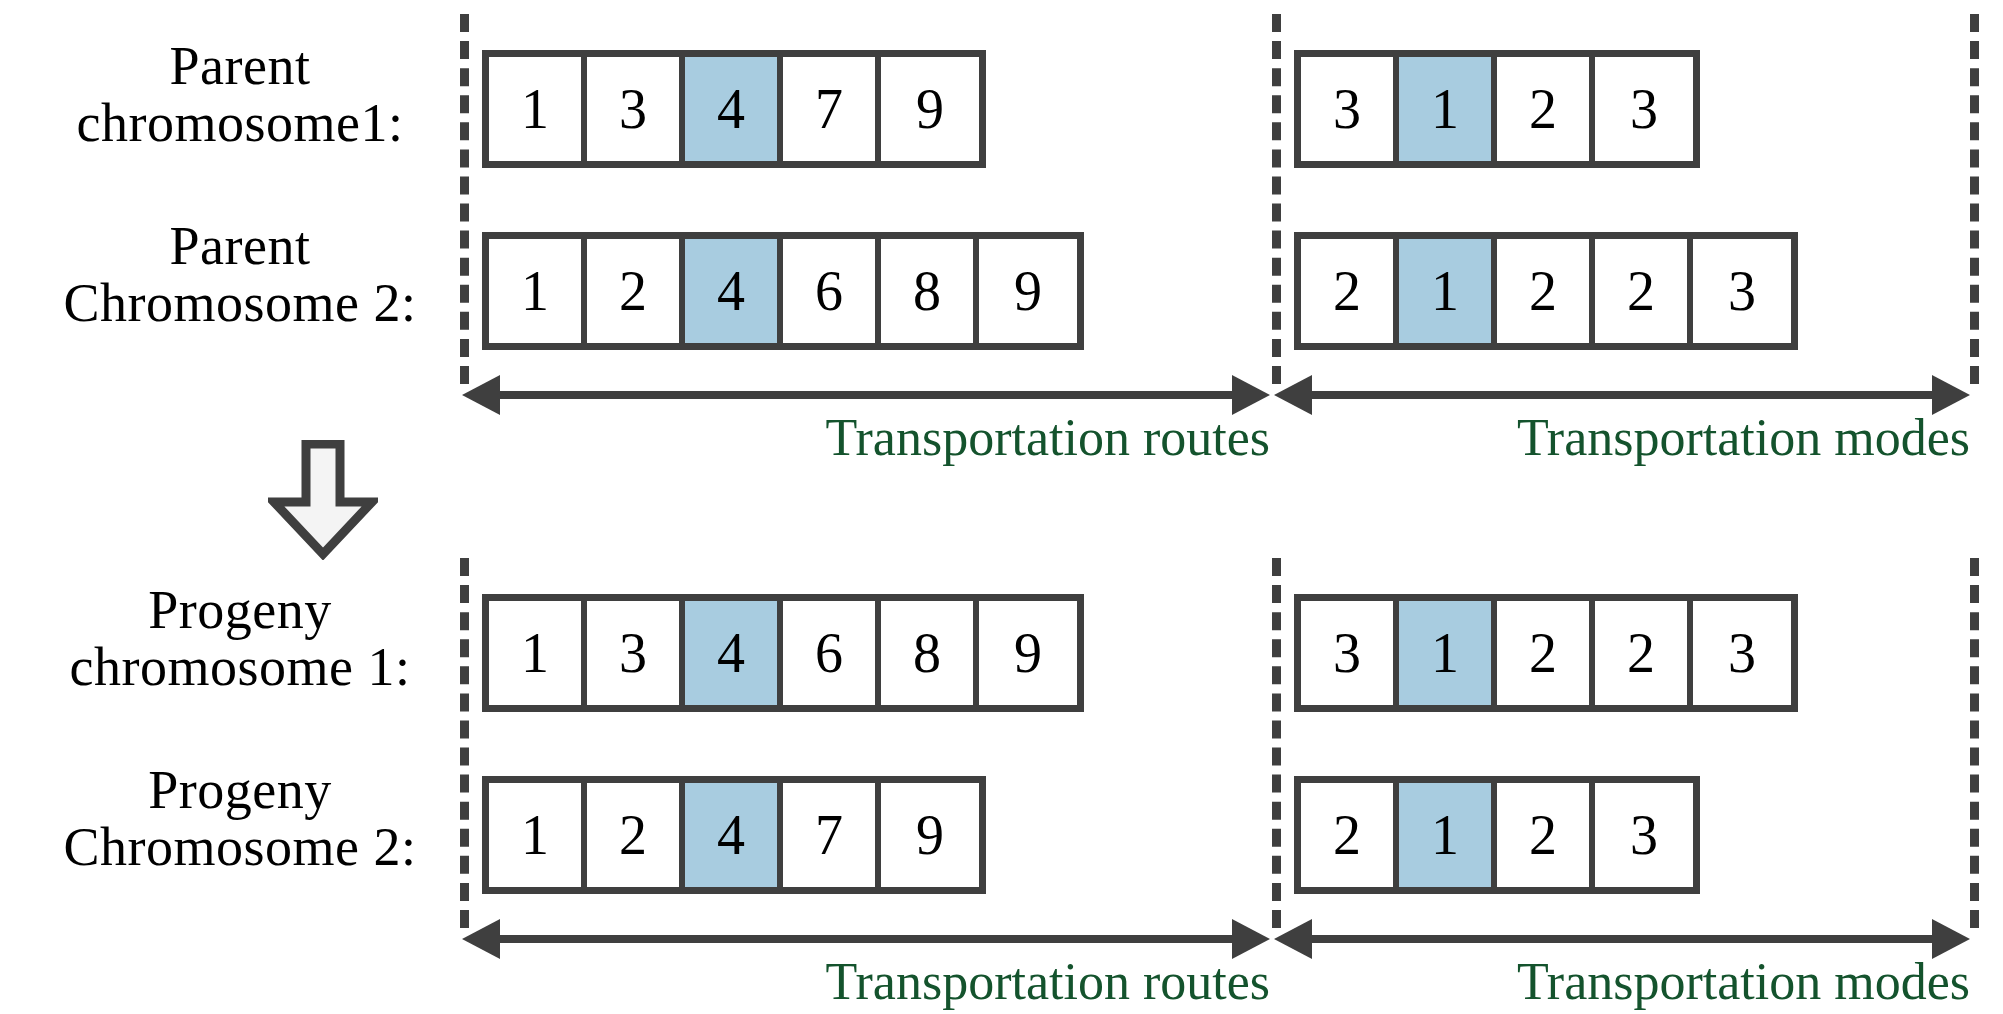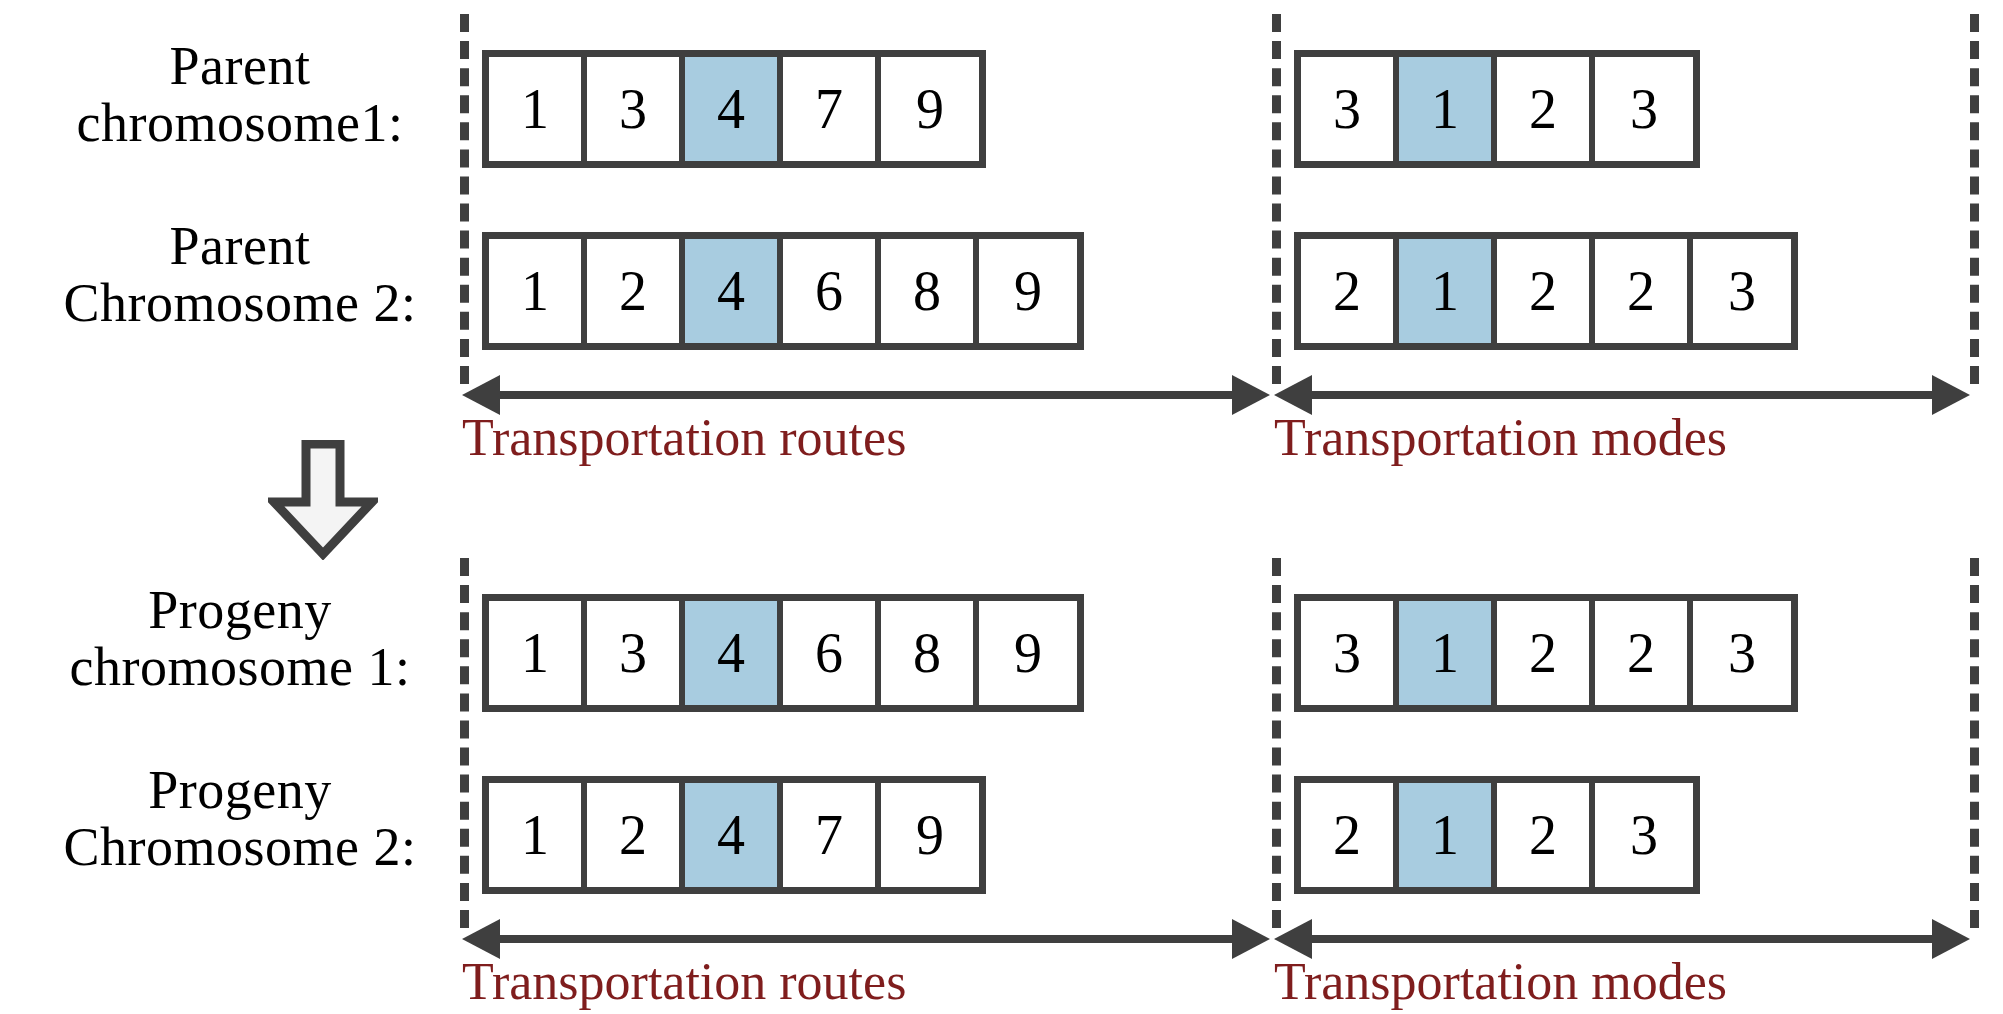--- a/index.html
+++ b/index.html
@@ -64,23 +64,23 @@
     position:absolute;top:50%;
     width:0;height:0;
     border-top:20px solid transparent;
     border-bottom:20px solid transparent;
     margin-top:-20px;
   }
   .arrowband .head.left{left:0;border-right:38px solid #3f3f3f;}
   .arrowband .head.right{right:0;border-left:38px solid #3f3f3f;}
   .arrowcap{
     position:absolute;
-    text-align:left;
+    text-align:right;
     font-size:52px;
-    color:#7f1d1d;
+    color:#14532d;
     font-family:"Liberation Serif","DejaVu Serif",serif;
     white-space:nowrap;
   }
   
   .blockarrow{
     position:absolute;
     width:110px;height:120px;
   }
   .blockarrow svg{display:block;width:100%;height:100%;}
 </style>

